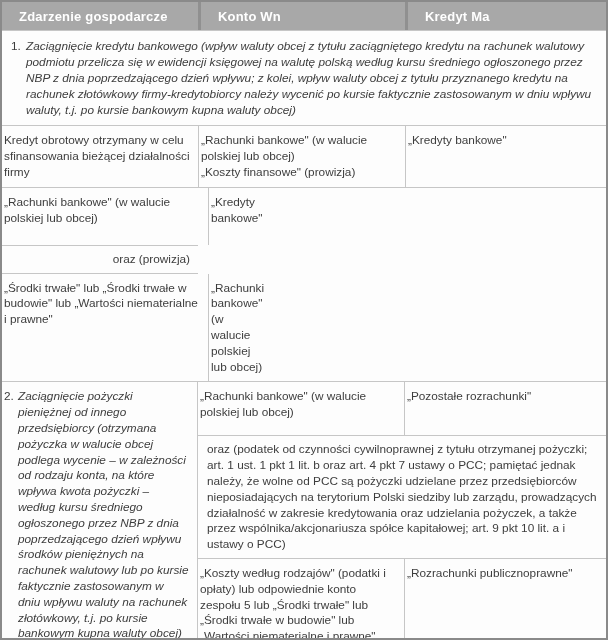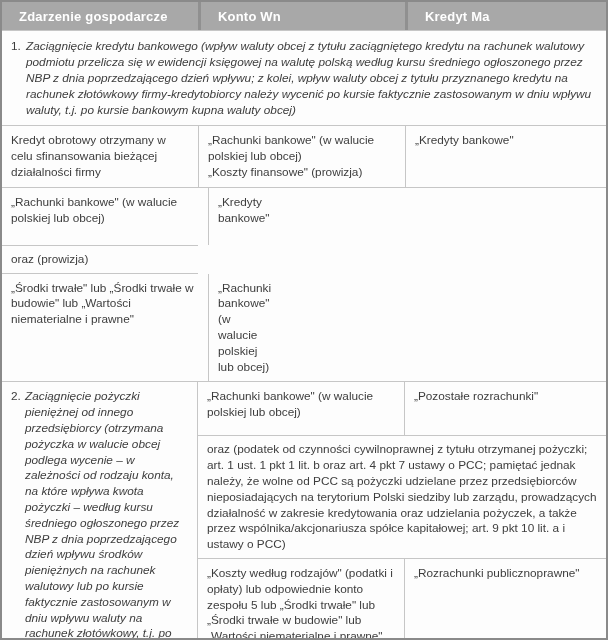--- a/index.html
+++ b/index.html
@@ -17,41 +17,41 @@
   }
   
   .thead{display:grid;grid-template-columns:196px 207px 1fr;background:var(--header-bg);}
   .th{
     padding:6px 8px 5px 17px;font-weight:bold;font-size:13px;color:var(--header-text);
     letter-spacing:.2px;
   }
   .th + .th{border-left:3px solid var(--header-divider);}
   
   .trow{border-top:1px solid var(--border);}
-  .cell{padding:7px 8px 6px 9px;box-sizing:border-box;}
+  .cell{padding:7px 8px 6px 2px;box-sizing:border-box;}
   .grid3{display:grid;grid-template-columns:196px 207px 1fr;}
   .grid3 > .cell + .cell{border-left:1px solid var(--border);}
   .split{display:grid;grid-template-columns:196px 1fr;}
   .split > .cell{border-right:1px solid var(--border);}
   .rpane{display:flex;flex-direction:column;}
   .sub{box-sizing:border-box;}
   .sub + .sub{border-top:1px solid var(--border);}
   .sub.grid2{display:grid;grid-template-columns:206px 1fr;flex:none;}
   .sub.grid2 > .cell + .cell{border-left:1px solid var(--border);}
   .sub.fill{flex:1 0 auto;}
   .merged{padding:6px 8px 5px 9px;}
   
   .numrow{display:flex;padding:8px 9px 7px 9px;}
   .num{flex:none;width:15px;}
   .hang{flex:1;font-style:italic;}
   .numcell{display:flex;}
   .numcell .num{width:14px;}
   
   .r2{min-height:48px;}
-  .r3a{min-height:57px;} .r3b{min-height:23px;} .r3c{min-height:57px;}
+  .r3a{min-height:57px;} .r3b{min-height:23px;text-align:right;} .r3c{min-height:57px;}
   .r4a{min-height:53px;} .r4b{min-height:112px;} .r4c{min-height:87px;}
   .r4d{min-height:23px;margin-top:20px;}
 </style>
 </head>
 <body>
 
 <div class="doc">
 
   <div class="thead">
     <div class="th">Zdarzenie gospodarcze</div>

